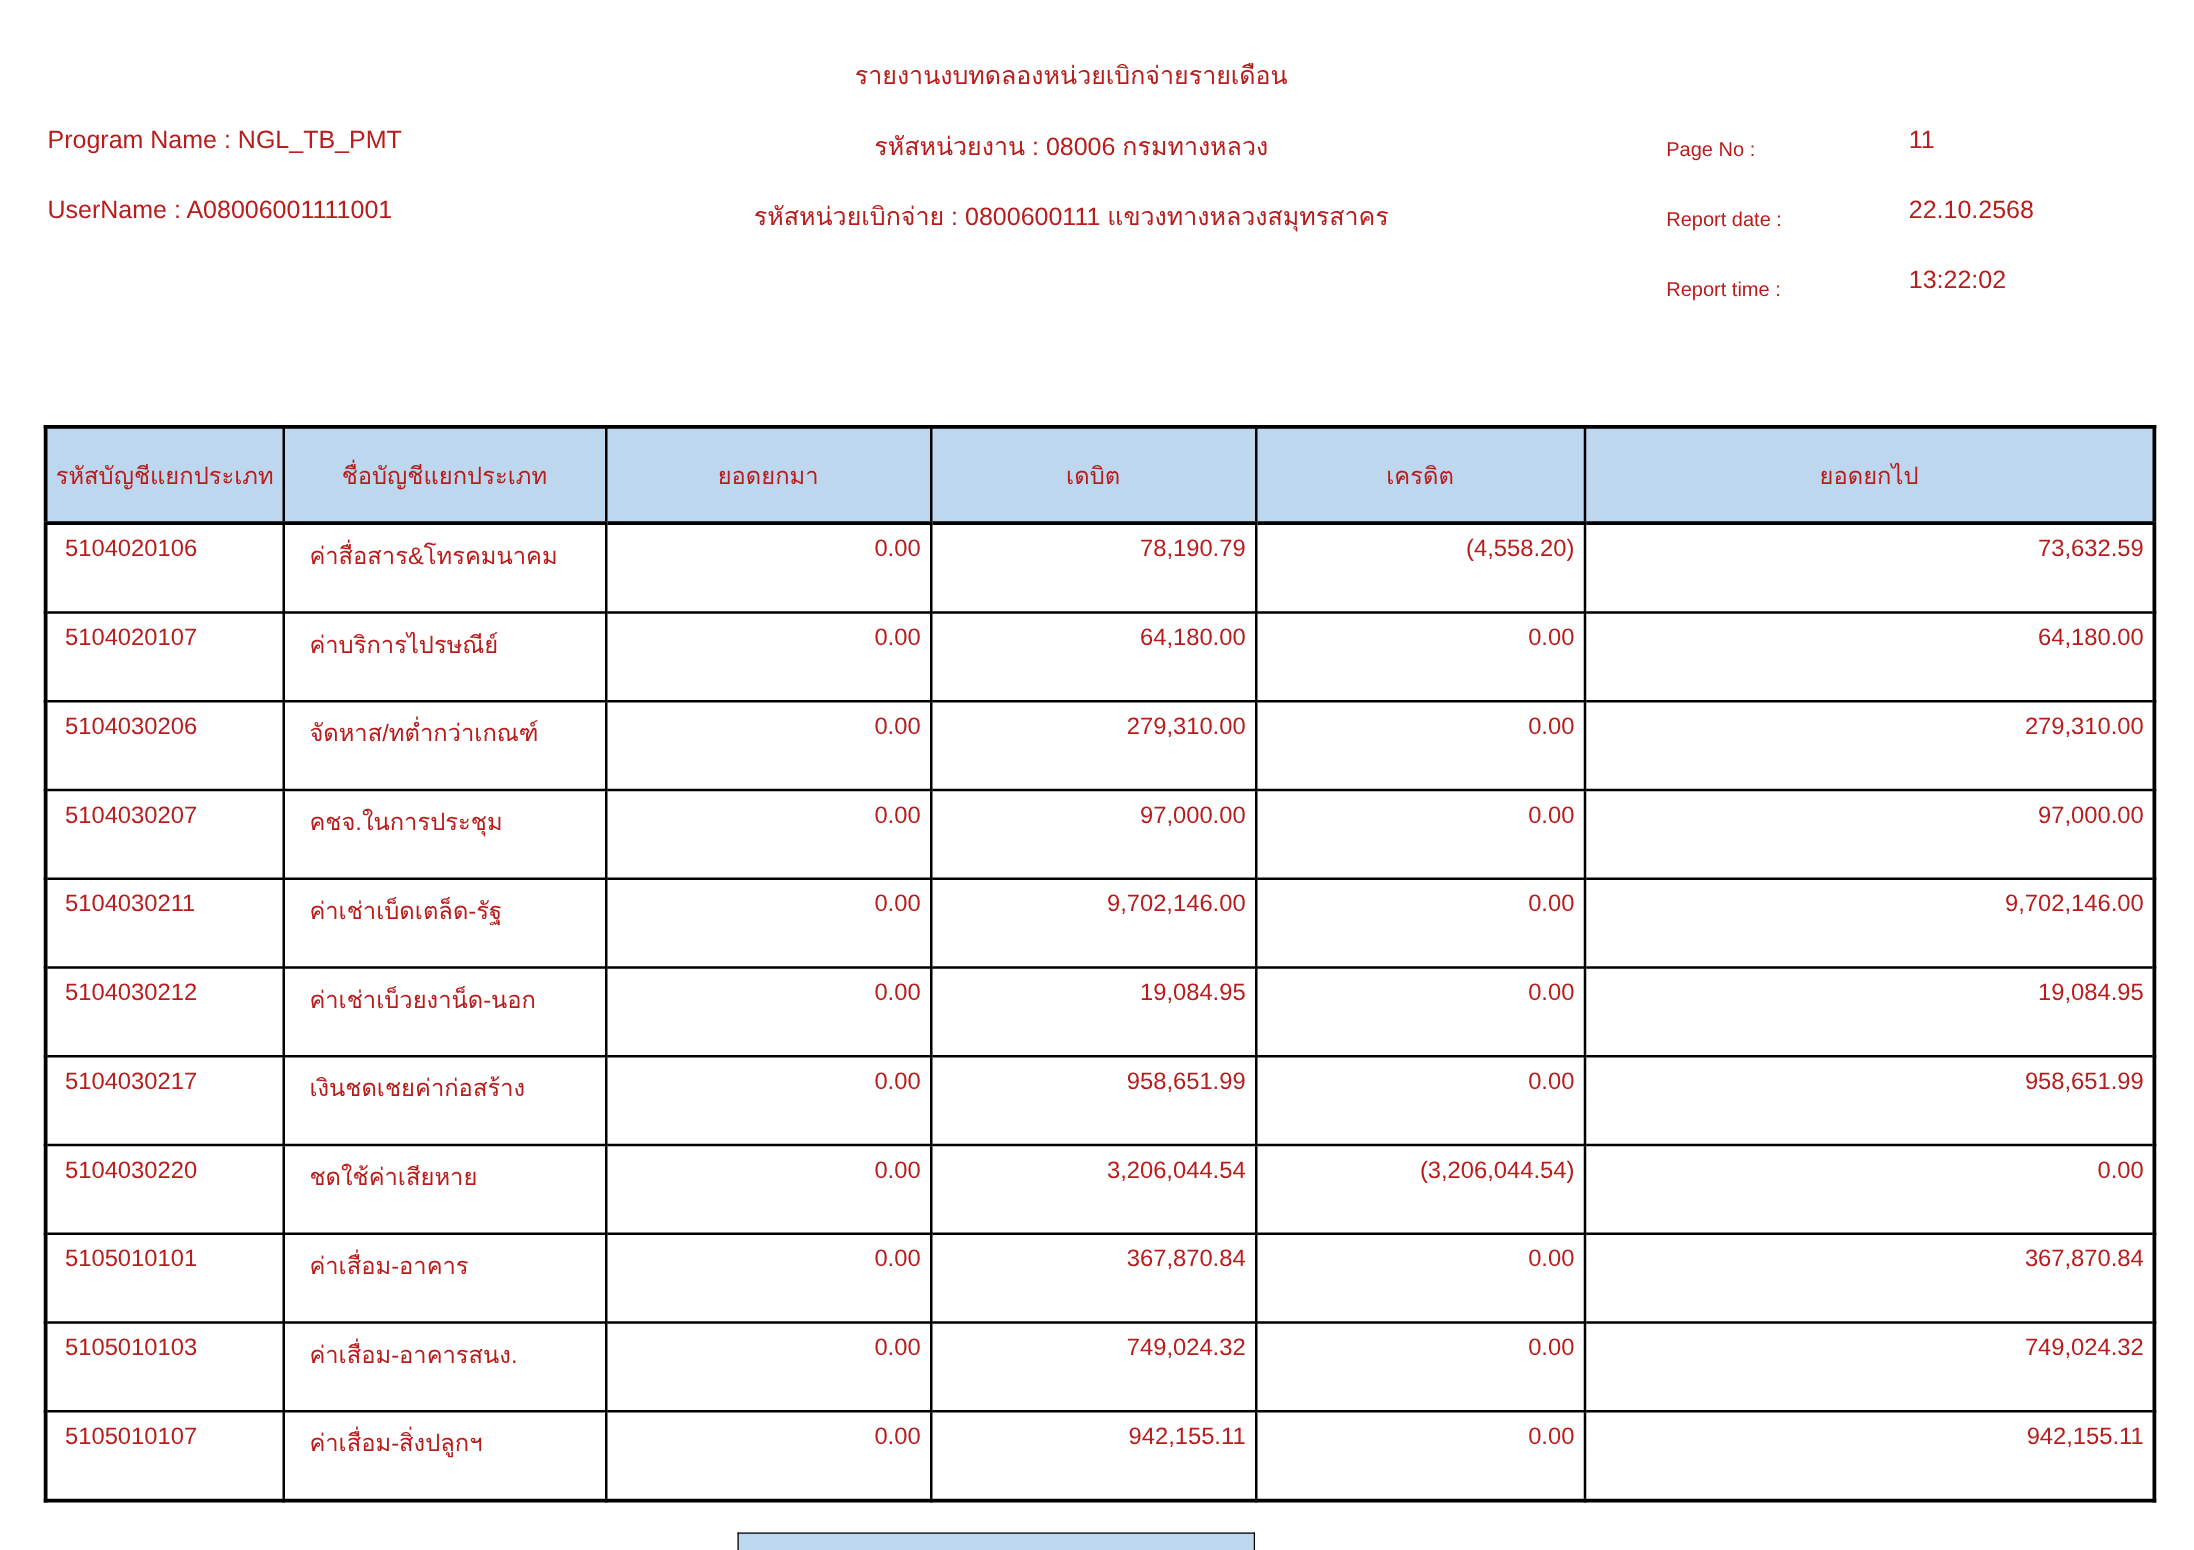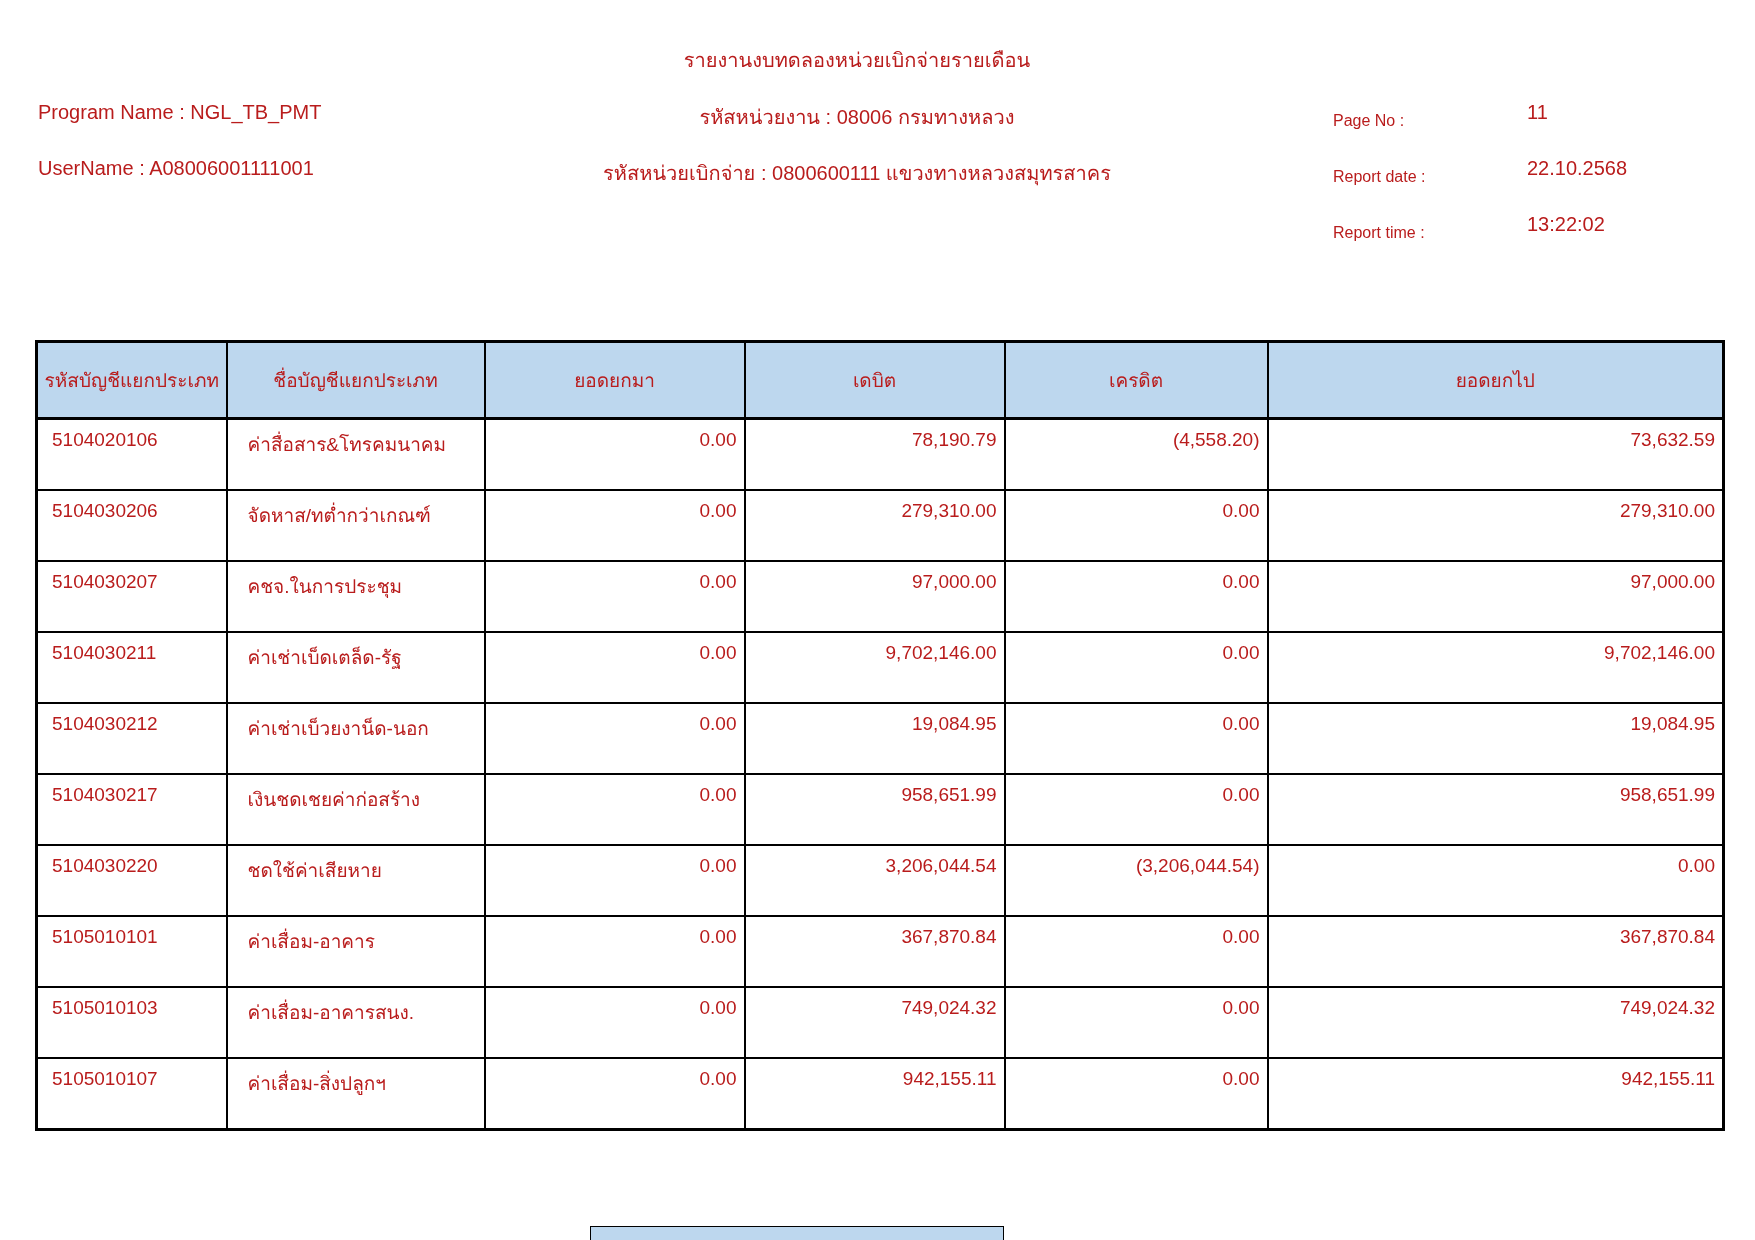--- a/index.html
+++ b/index.html
@@ -136,20 +136,28 @@
     <tbody>
         <tr>
           <td class="cell-code">5104020106</td>
           <td class="cell-name">ค่าสื่อสาร&amp;โทรคมนาคม</td>
           <td class="cell-num">0.00</td>
           <td class="cell-num">78,190.79</td>
           <td class="cell-num">(4,558.20)</td>
           <td class="cell-num">73,632.59</td>
         </tr>
         <tr>
+          <td class="cell-code">5104020107</td>
+          <td class="cell-name">ค่าบริการไปรษณีย์</td>
+          <td class="cell-num">0.00</td>
+          <td class="cell-num">64,180.00</td>
+          <td class="cell-num">0.00</td>
+          <td class="cell-num">64,180.00</td>
+        </tr>
+        <tr>
           <td class="cell-code">5104030206</td>
           <td class="cell-name">จัดหาส/ทต่ำกว่าเกณฑ์</td>
           <td class="cell-num">0.00</td>
           <td class="cell-num">279,310.00</td>
           <td class="cell-num">0.00</td>
           <td class="cell-num">279,310.00</td>
         </tr>
         <tr>
           <td class="cell-code">5104030207</td>
           <td class="cell-name">คชจ.ในการประชุม</td>

